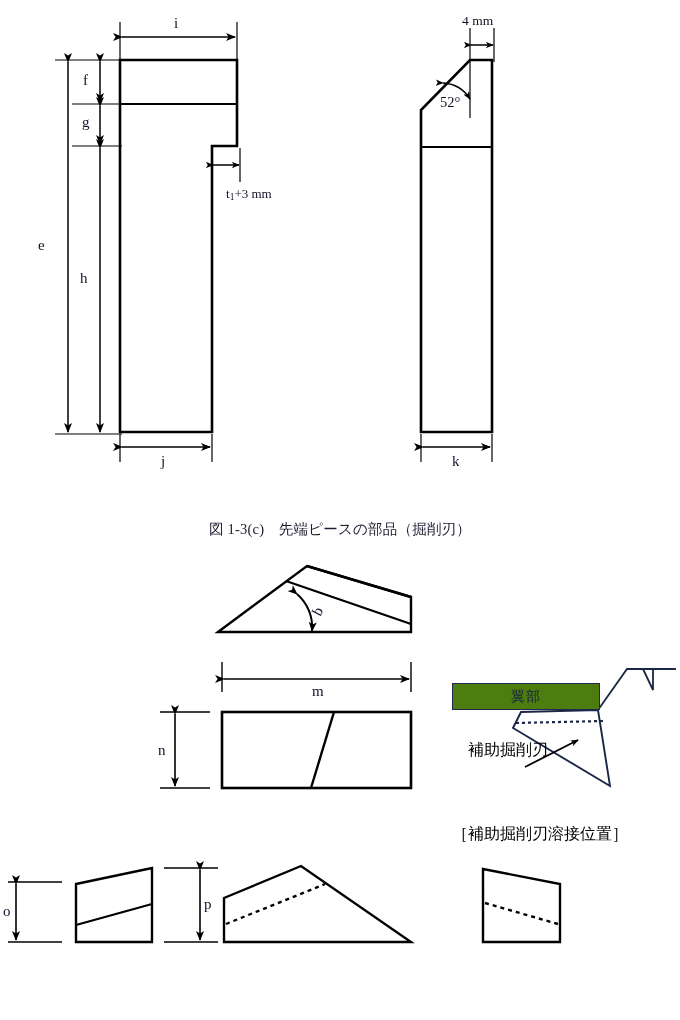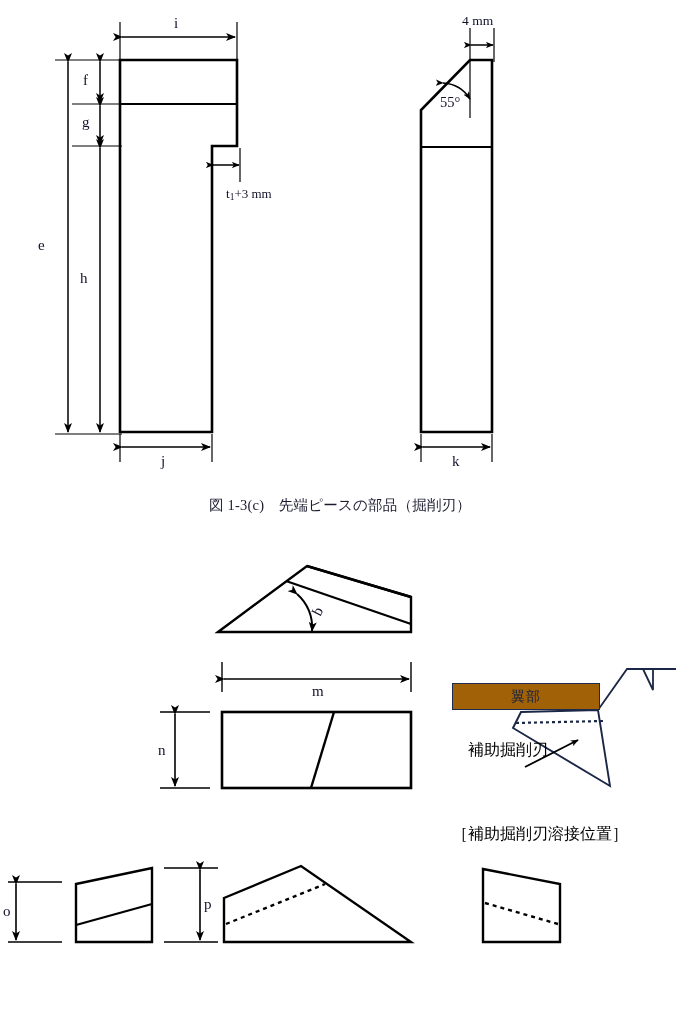--- a/index.html
+++ b/index.html
@@ -32,21 +32,21 @@
   .cap {
     position: absolute;
     width: 100%;
     text-align: center;
     font-family: "Liberation Serif", "DejaVu Serif", serif;
     font-size: 14.5px;
     color: #1b1b30;
     letter-spacing: 0.2px;
     white-space: pre;
   }
-  #caption-c { top: 496px; left: 0; }
+  #caption-c { top: 520px; left: 0; }
   #caption-d { top: 976px; left: 0; }
 
   .lbl {
     position: absolute;
     font-family: "Liberation Serif", "DejaVu Serif", serif;
     color: #11112a;
     white-space: nowrap;
   }
   .dimletter {
     font-size: 15px;
@@ -68,21 +68,21 @@
     font-size: 9.5px;
     vertical-align: -0.25em;
   }
   #wing-box {
     position: absolute;
     left: 452px;
     top: 683px;
     width: 148px;
     height: 27px;
     border: 1.6px solid #1f2a53;
-    background: #a16207;
+    background: #4d7c0f;
     box-sizing: border-box;
   }
   #wing-label {
     position: absolute;
     left: 0; top: 0;
     width: 100%; height: 100%;
     display: flex;
     align-items: center;
     justify-content: center;
     font-size: 14px;
@@ -251,21 +251,21 @@
   <div class="lbl dimletter" style="left:80px; top:270px;">h</div>
 
   <div class="lbl dimletter" style="left:161px; top:453px;">j</div>
 
   <div class="lbl dimletter" style="left:452px; top:453px;">k</div>
 
   <div class="lbl small" style="left:226px; top:186px; font-size:13px;"><span>t</span><span class="sub">1</span><span>+3 mm</span></div>
 
   <div class="lbl small" style="left:462px; top:13px; font-size:13.5px;">4 mm</div>
 
-  <div class="lbl small" style="left:440px; top:94px; font-size:14.5px;">55°</div>
+  <div class="lbl small" style="left:440px; top:94px; font-size:14.5px;">52°</div>
 
   <div class="cap" id="caption-c">図 1-3(c)　先端ピースの部品（掘削刃）</div>
 
   <div class="lbl dimletter rot-q" style="left:316px; top:604px;">q</div>
 
   <div class="lbl dimletter" style="left:312px; top:683px;">m</div>
 
   <div class="lbl dimletter" style="left:158px; top:742px;">n</div>
 
   <div class="lbl dimletter" style="left:3px; top:903px;">o</div>

